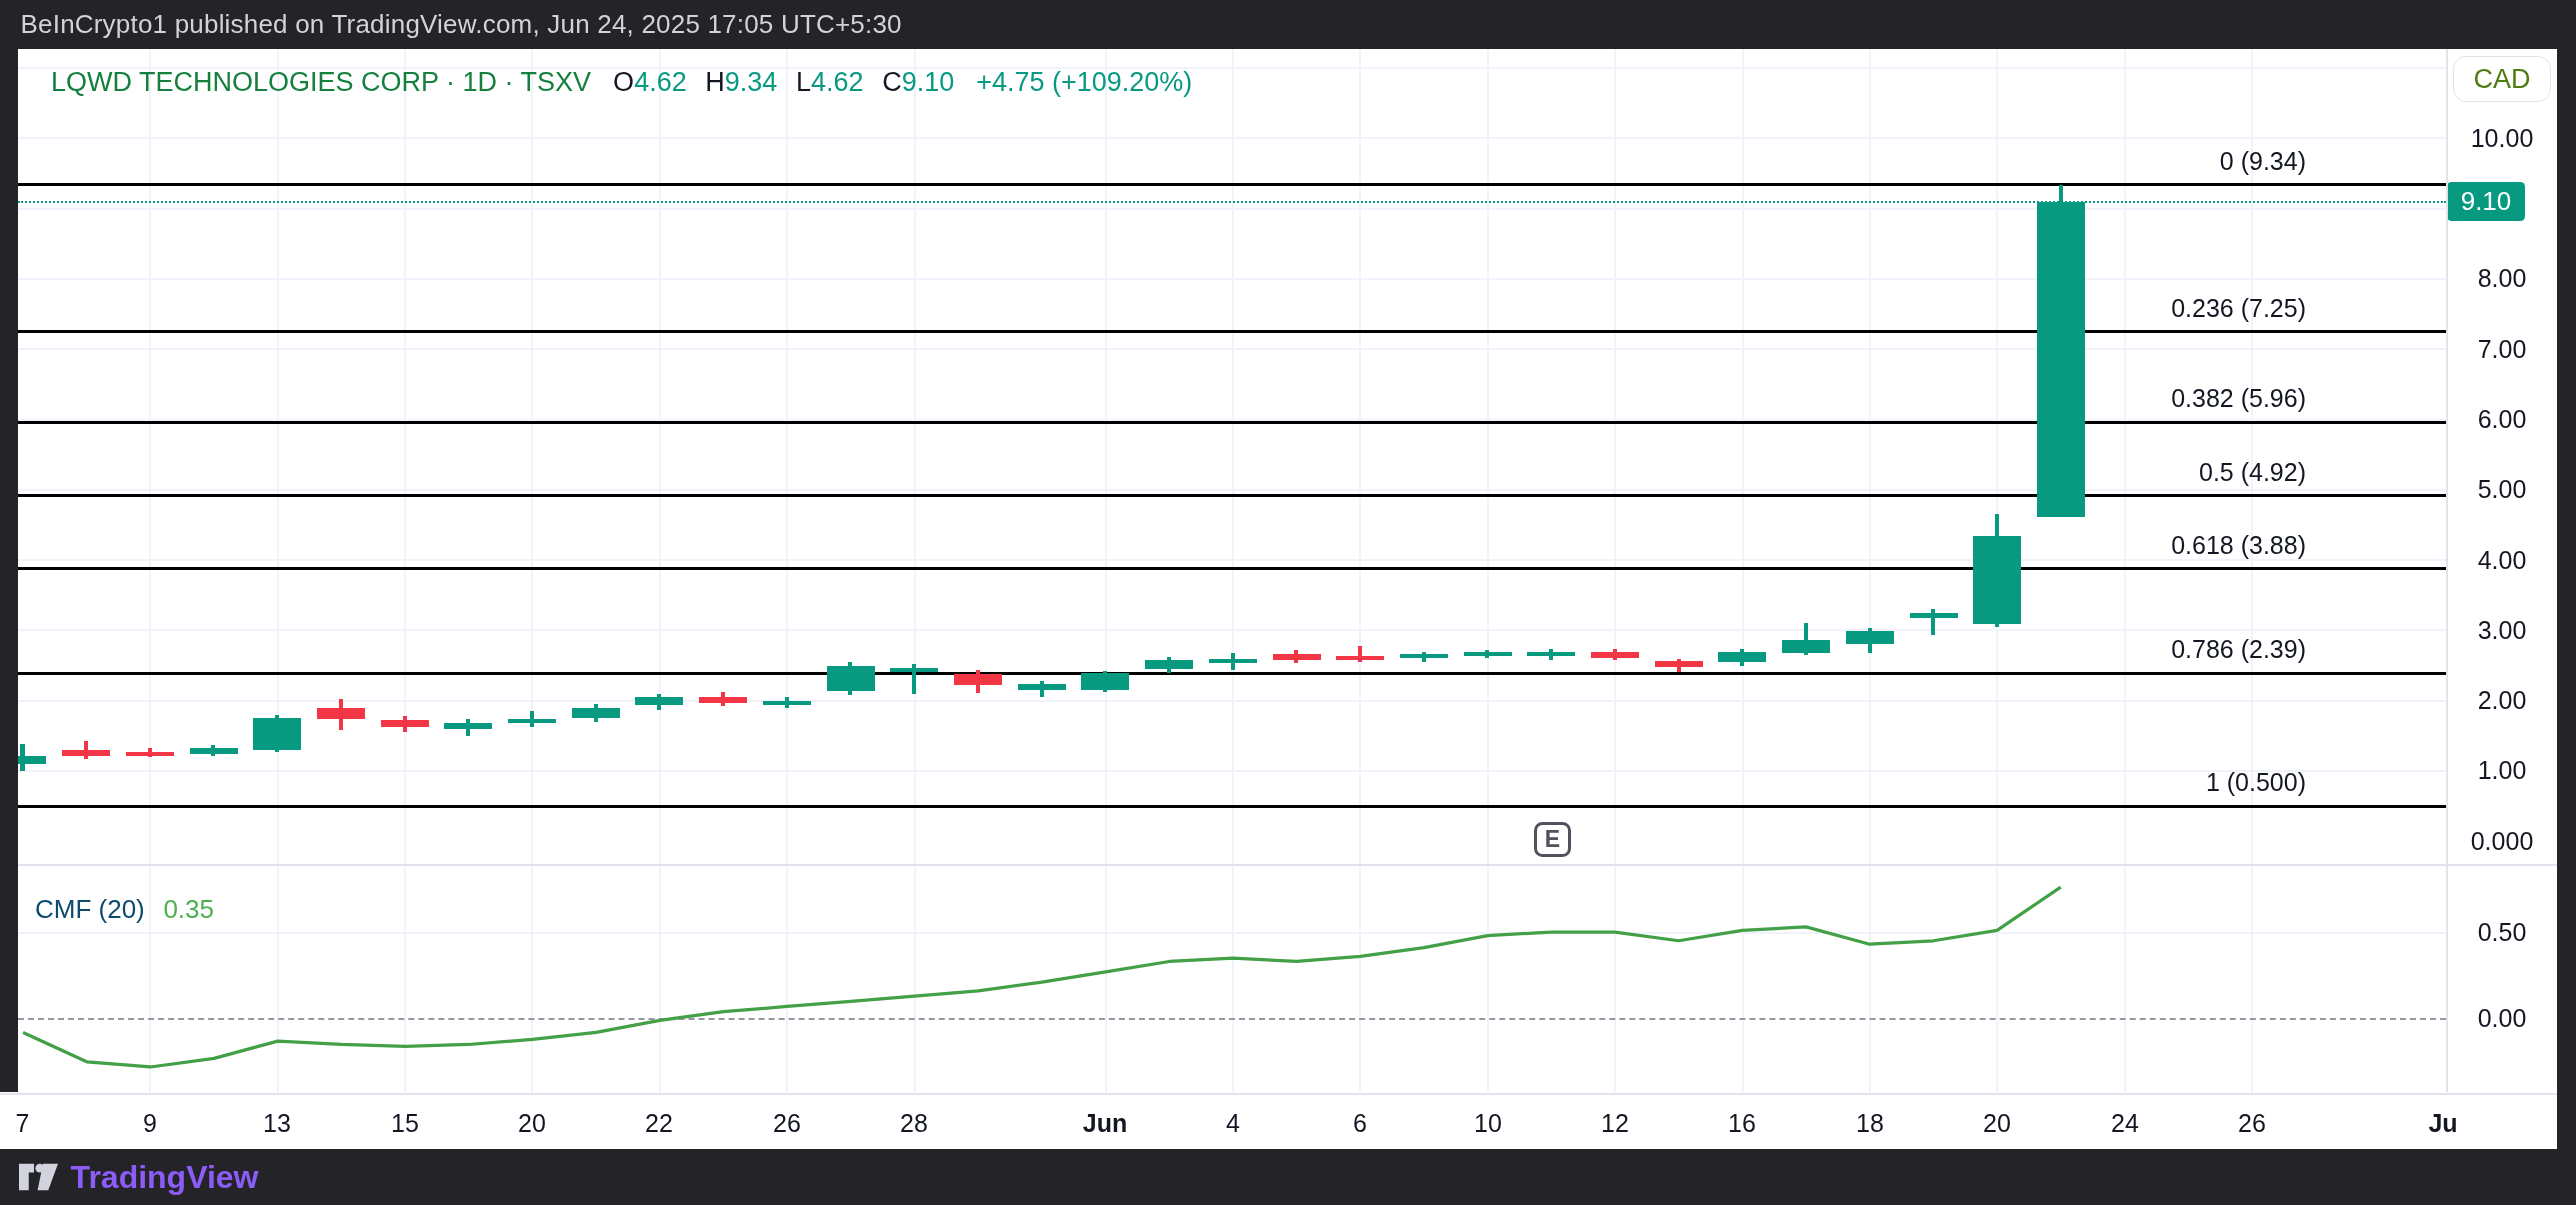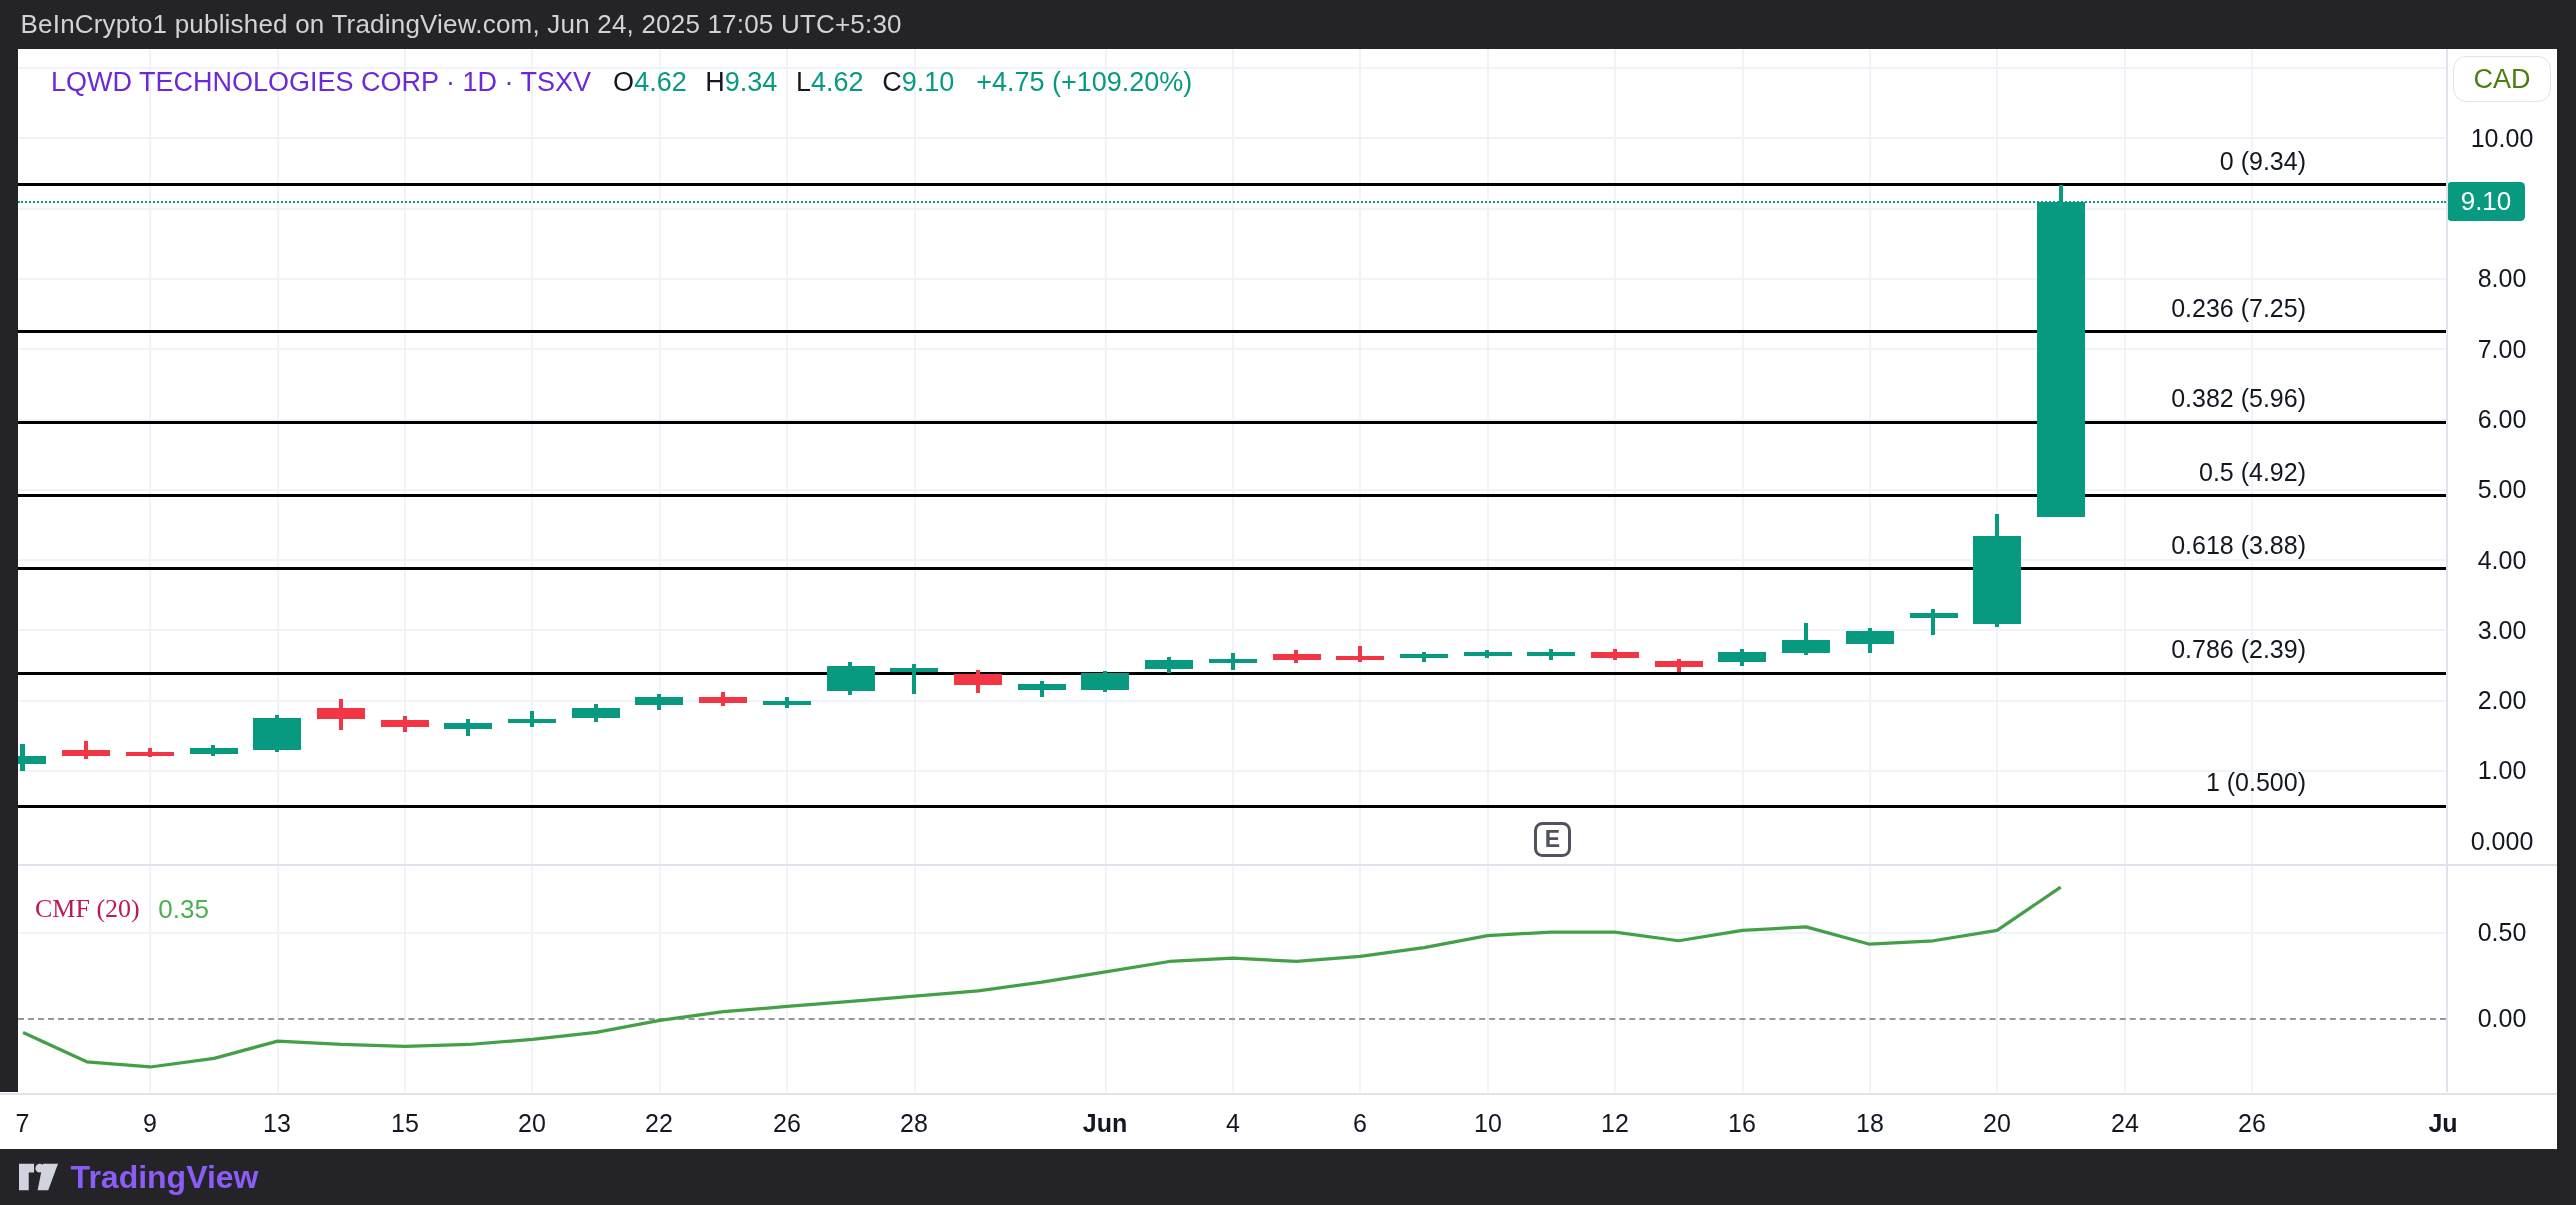--- a/index.html
+++ b/index.html
@@ -10,28 +10,28 @@
     display:flex;align-items:center;}
   .attribution{margin-left:20.5px;font-size:26px;color:#d2d3d6;letter-spacing:0.2px;}
   .strip-left{position:absolute;left:0;top:49px;width:17.7px;height:1043px;background:#232328;}
   .strip-right{position:absolute;left:2557px;top:0;width:18.6px;height:1149px;background:#232328;}
   .bar-bottom{position:absolute;left:0;top:1149px;width:2576px;height:56px;background:#232328;
     display:flex;align-items:center;gap:13px;padding-left:18.6px;box-sizing:border-box;}
   .brand-text{font-size:32px;font-weight:600;color:#8b5cf6;}
   
   .legend-row{position:absolute;left:51px;top:65px;height:35px;display:flex;align-items:center;
     gap:22px;font-size:27px;white-space:nowrap;}
-  .symbol-title{color:#6d28d9;}
+  .symbol-title{color:#15803d;}
   .ohlc-wrap{display:flex;gap:18.6px;}
   .ok{color:#131722;}
   .ov{color:#089981;}
   .change-value{color:#089981;}
   .cmf-row{position:absolute;left:35px;top:893px;height:32px;display:flex;align-items:center;
     gap:18.6px;font-size:26px;}
-  .cmf-name{color:#be185d;font-family:Liberation Serif, serif;}
+  .cmf-name{color:#0c4a6e;}
   .cmf-value{color:#4caf50;}
   
   .cad-btn{position:absolute;left:2453px;top:56px;width:98px;height:46px;border:1.9px solid #e0e3eb;
     border-radius:13px;background:#fff;display:flex;align-items:center;justify-content:center;
     font-size:27px;color:#4d7c0f;box-sizing:border-box;}
   
   .e-badge{position:absolute;left:1534px;top:822px;width:37px;height:35px;border:3.7px solid #50535e;
     border-radius:8.4px;background:#fff;display:flex;align-items:center;justify-content:center;
     font-size:23px;font-weight:700;color:#50535e;box-sizing:border-box;}
   

